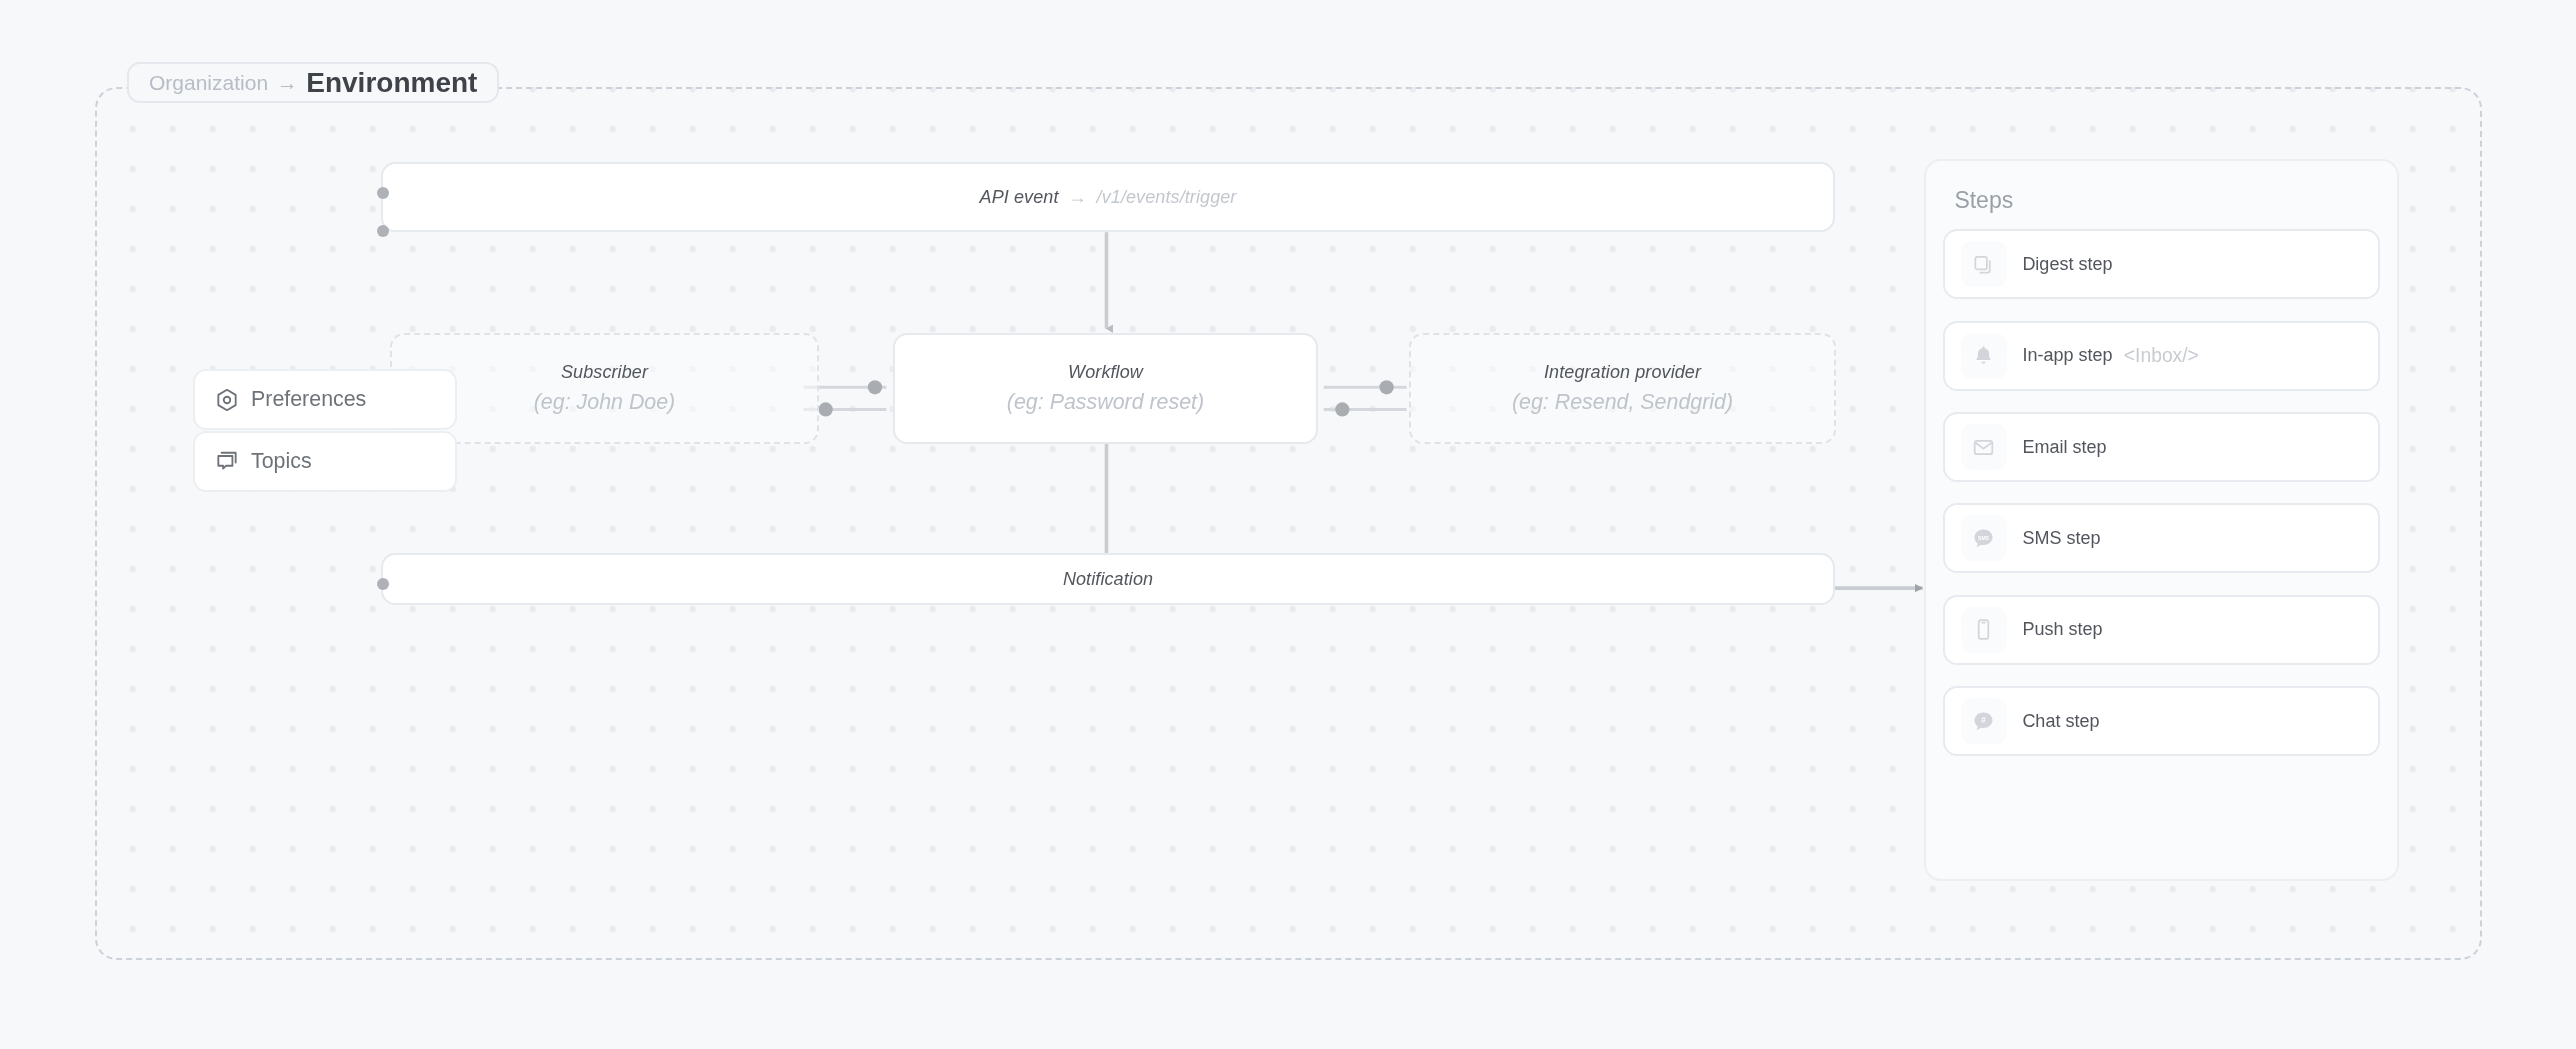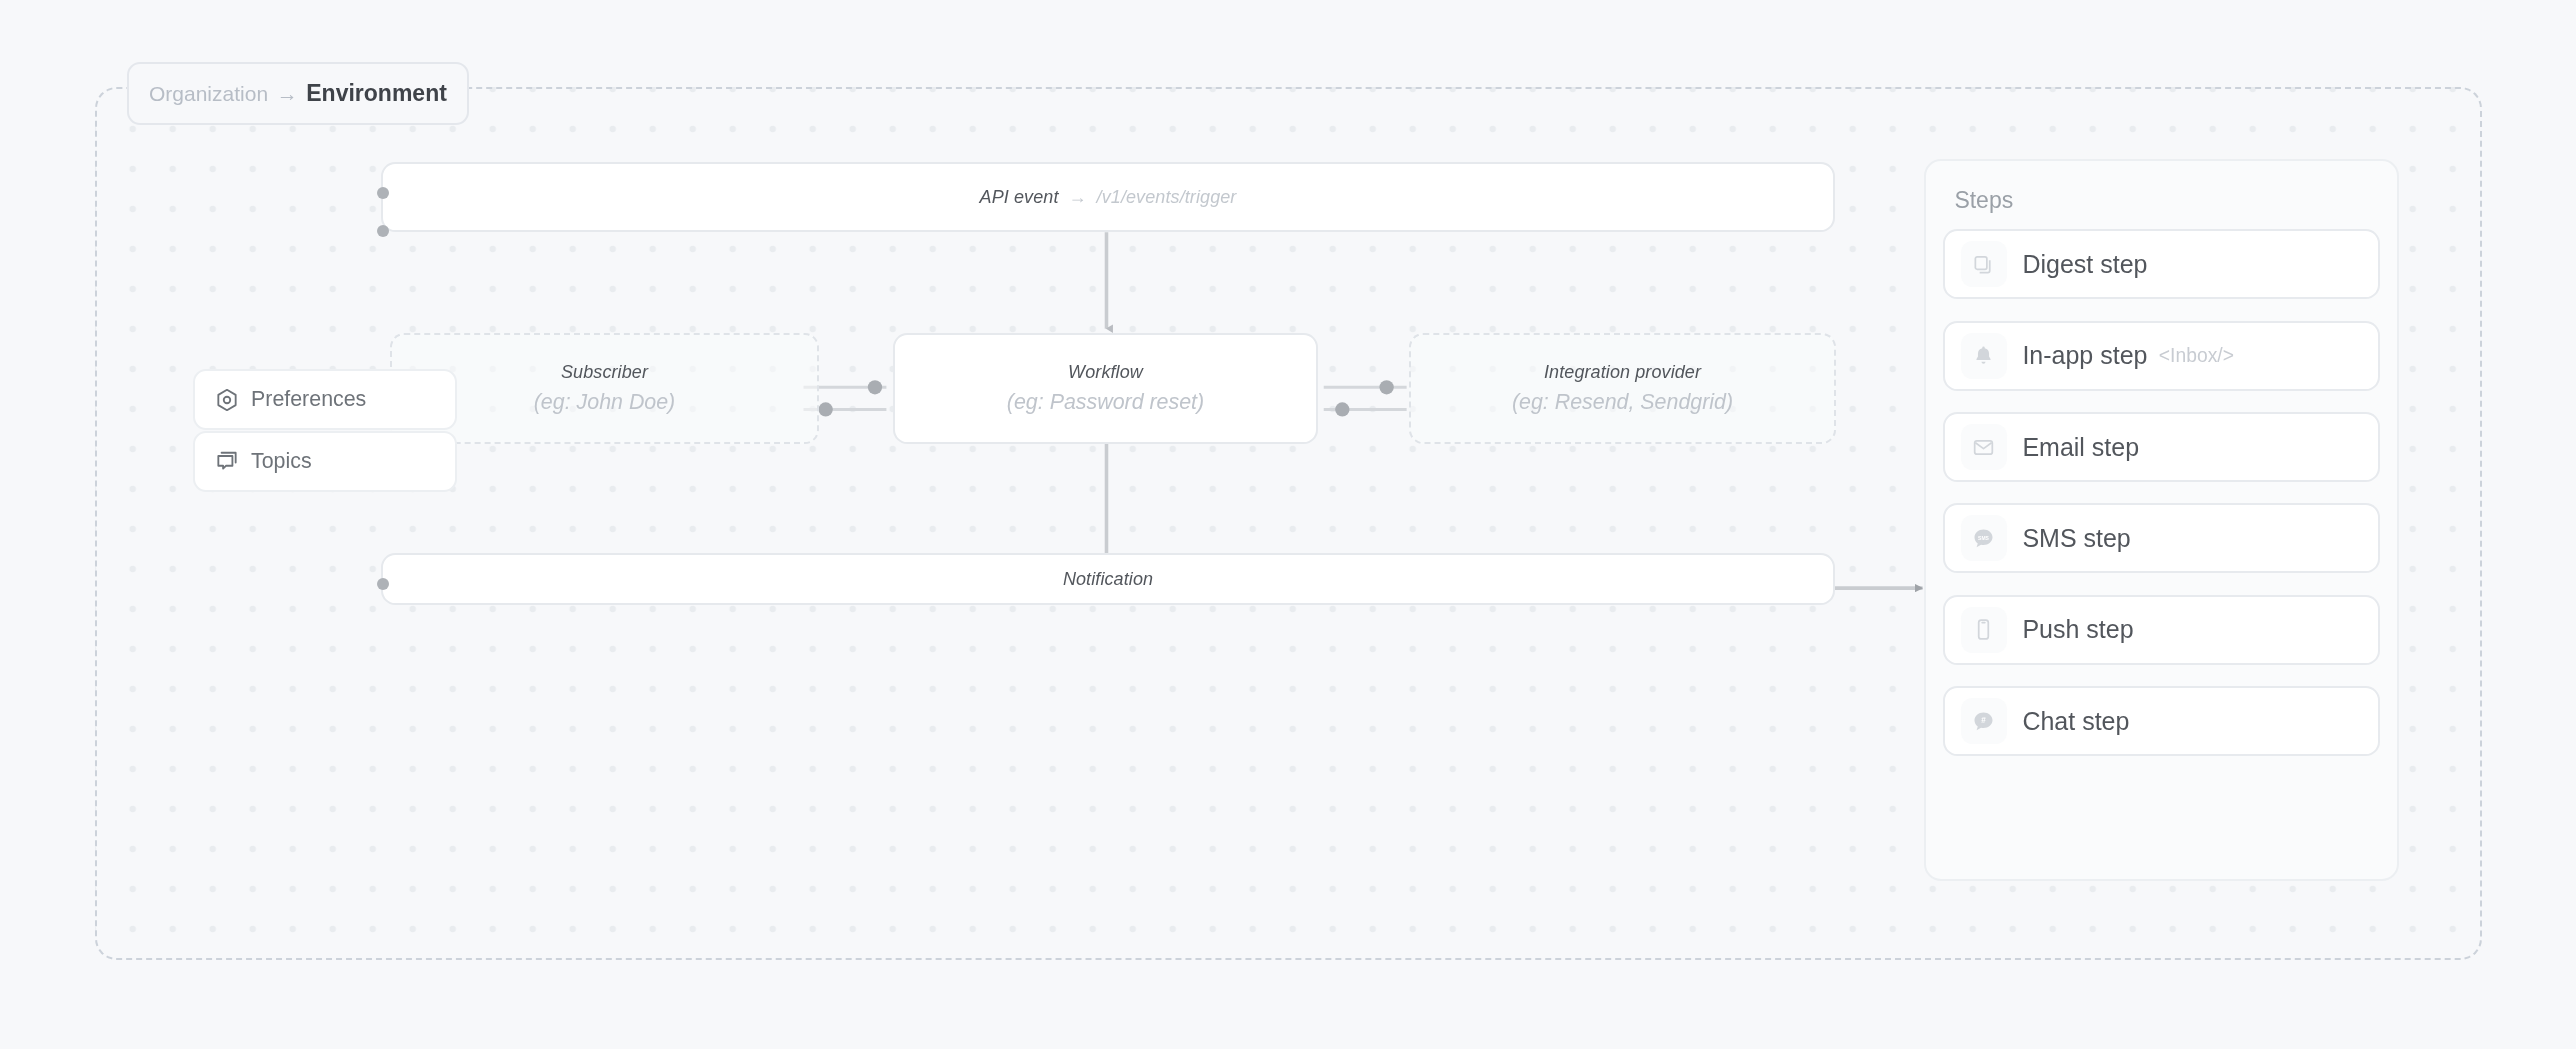--- a/index.html
+++ b/index.html
@@ -25,32 +25,32 @@
     border-radius: 21.4px;
     background:
       radial-gradient(circle, #e9ecef 3.2px, transparent 3.6px) 0 0 / 40px 40px;
     background-position: 15.7px 20px;
   }
 
   
   #breadcrumb {
     position: absolute;
     left: 127px; top: 62px;
-    height: 63px;
+    height: 41px;
     display: flex; align-items: center;
     padding: 0 20px;
     background: #f7f8fa;
     border: 2.1px solid #e4e7ec;
     border-radius: 13px;
     white-space: nowrap;
     z-index: 6;
   }
   .bc-org { color: #b7bdc6; font-size: 21px; }
   .bc-arrow { color: #b7bdc6; font-size: 21px; margin: 0 8.6px; }
-  .bc-env { color: #3f4349; font-size: 23px; font-weight: 700; }
+  .bc-env { color: #3f4349; font-size: 28px; font-weight: 700; }
 
   
   .node {
     position: absolute;
     display: flex; flex-direction: column;
     align-items: center; justify-content: center;
     border-radius: 14.3px;
     z-index: 4;
   }
   .node-solid {
@@ -147,21 +147,21 @@
   .step-iconwrap {
     width: 46px; height: 46px;
     flex: 0 0 46px;
     border-radius: 11.4px;
     background: #fafbfc;
     display: flex; align-items: center; justify-content: center;
     margin-right: 15.7px;
   }
   .step-iconwrap svg { display: block; }
   .step-label {
-    font-size: 25px;
+    font-size: 18px;
     color: #52565c;
     white-space: nowrap;
   }
   .step-tag {
     font-size: 19.3px;
     color: #c8ccd2;
     margin-left: 11.4px;
     white-space: nowrap;
   }
 

